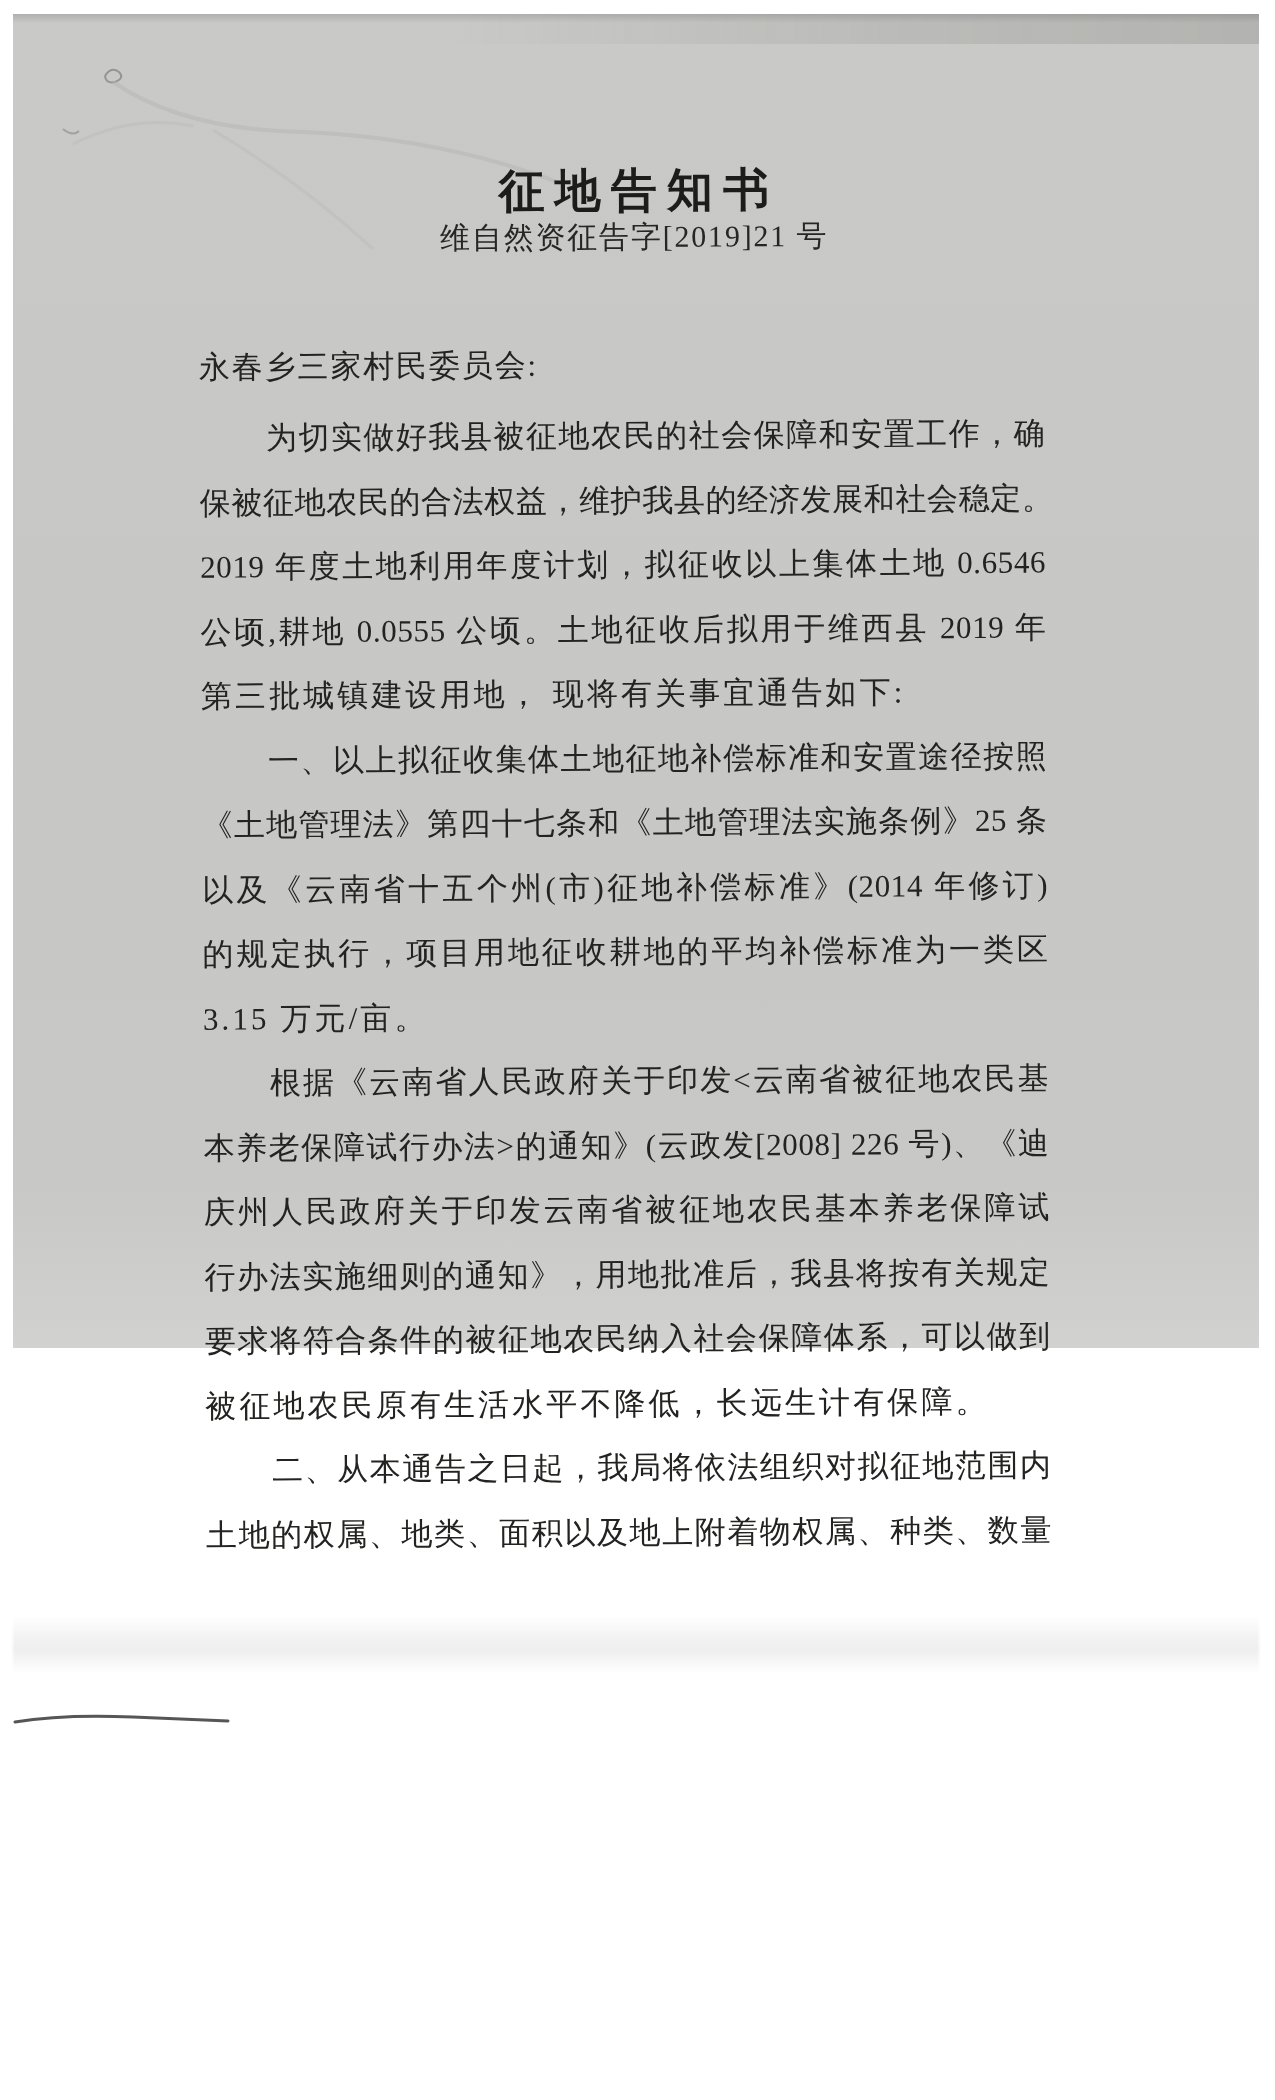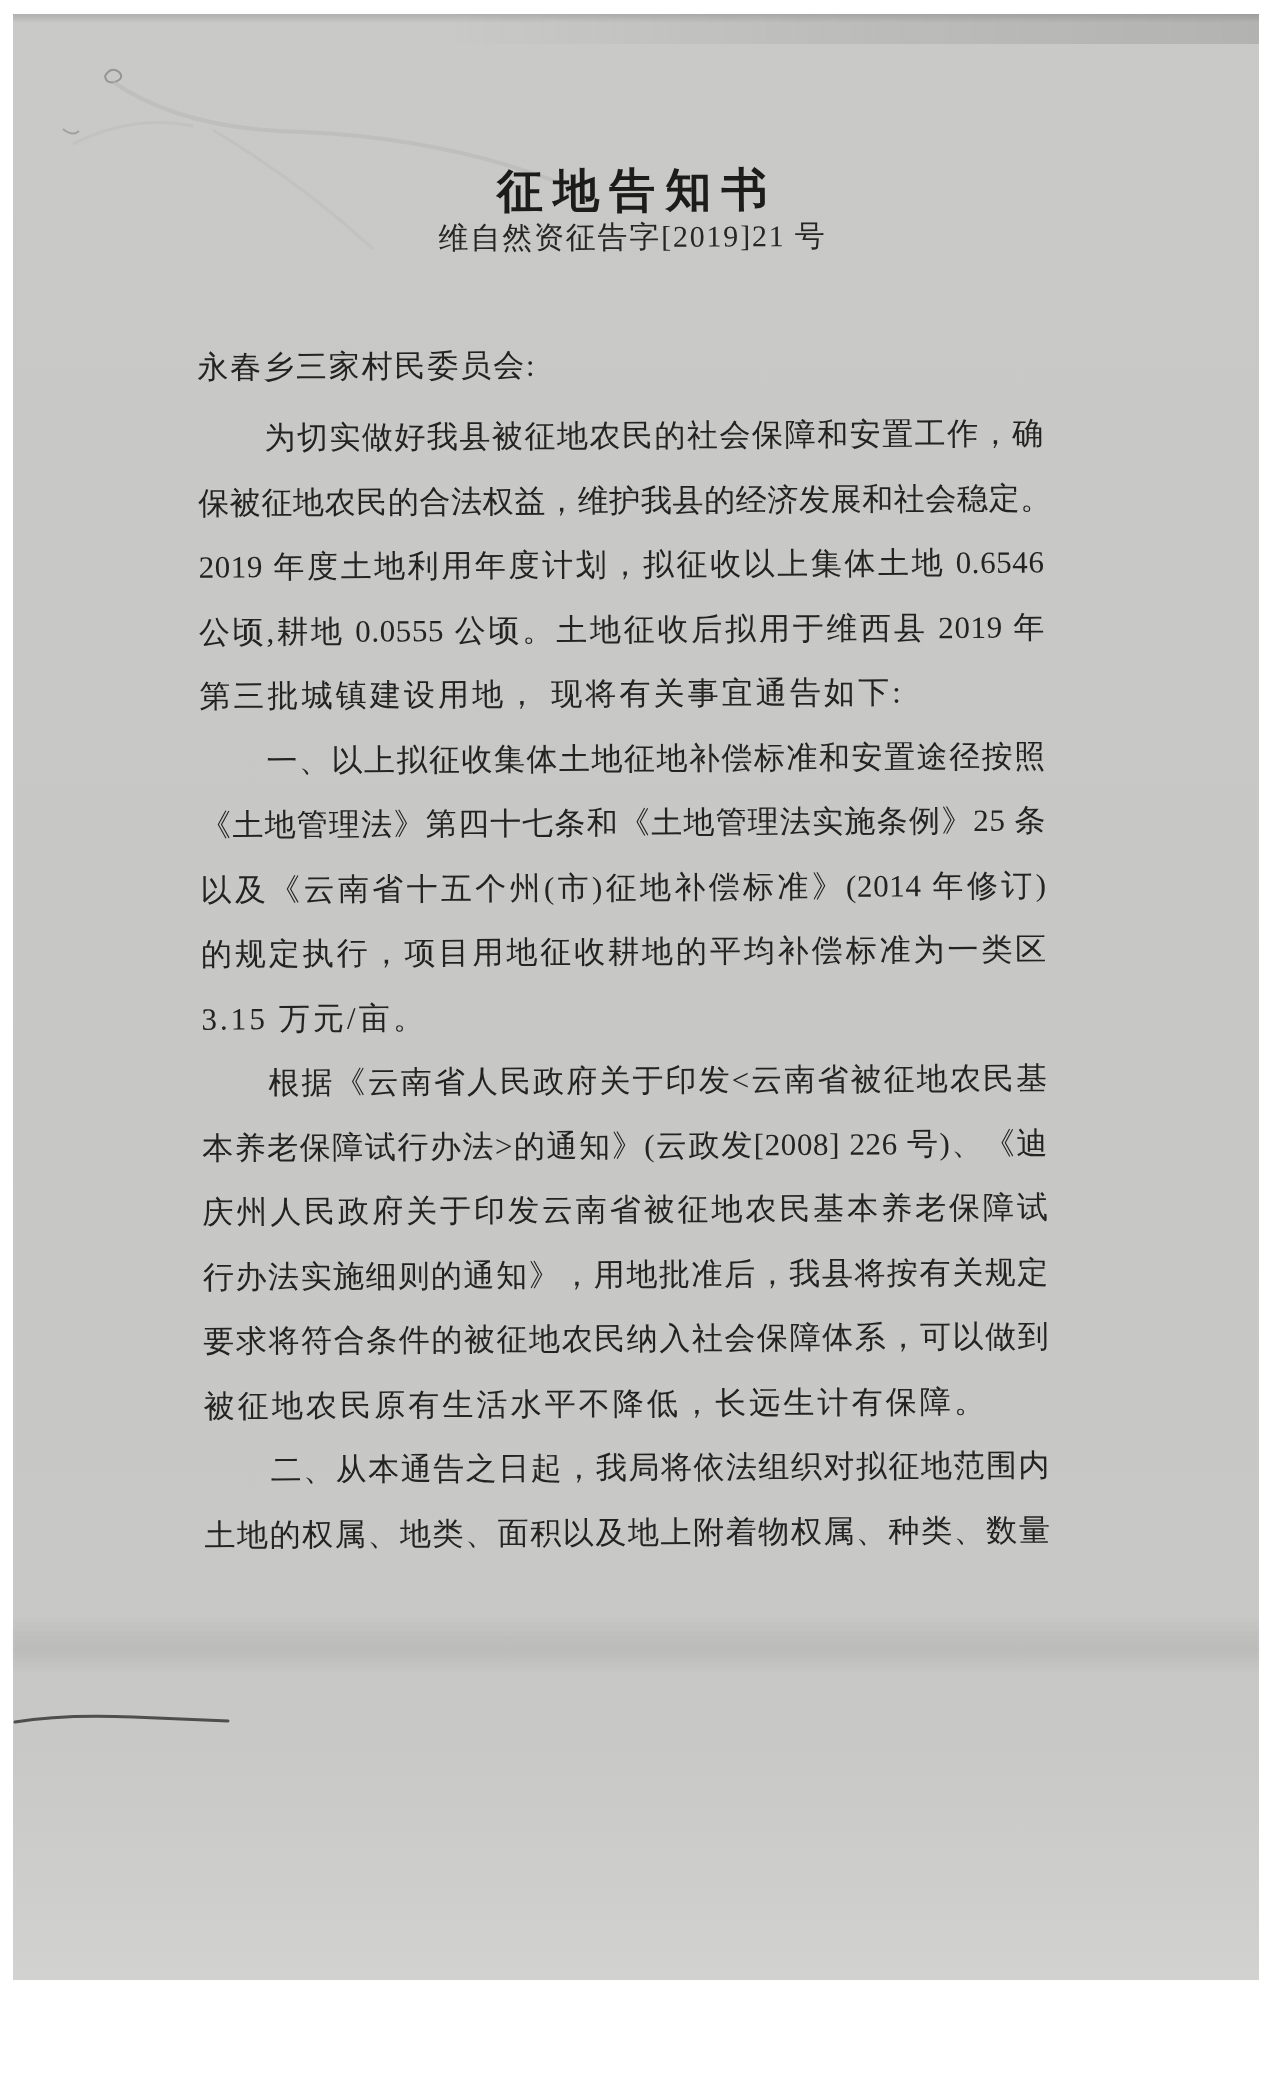--- a/index.html
+++ b/index.html
@@ -15,21 +15,21 @@
     overflow: hidden;
     font-family: "Liberation Serif", "DejaVu Serif", serif;
   }
 
   
   .paper {
     position: absolute;
     left: 13px;
     top: 14px;
     width: 1246px;
-    height: 1966px;
+    height: 1334px;
     background:
       linear-gradient(to bottom,
         #c9c9c7 0%,
         #c7c7c5 55%,
         #c8c8c6 88%,
         #cfcfcd 97%,
         #d2d2d0 100%);
   }
 
   

